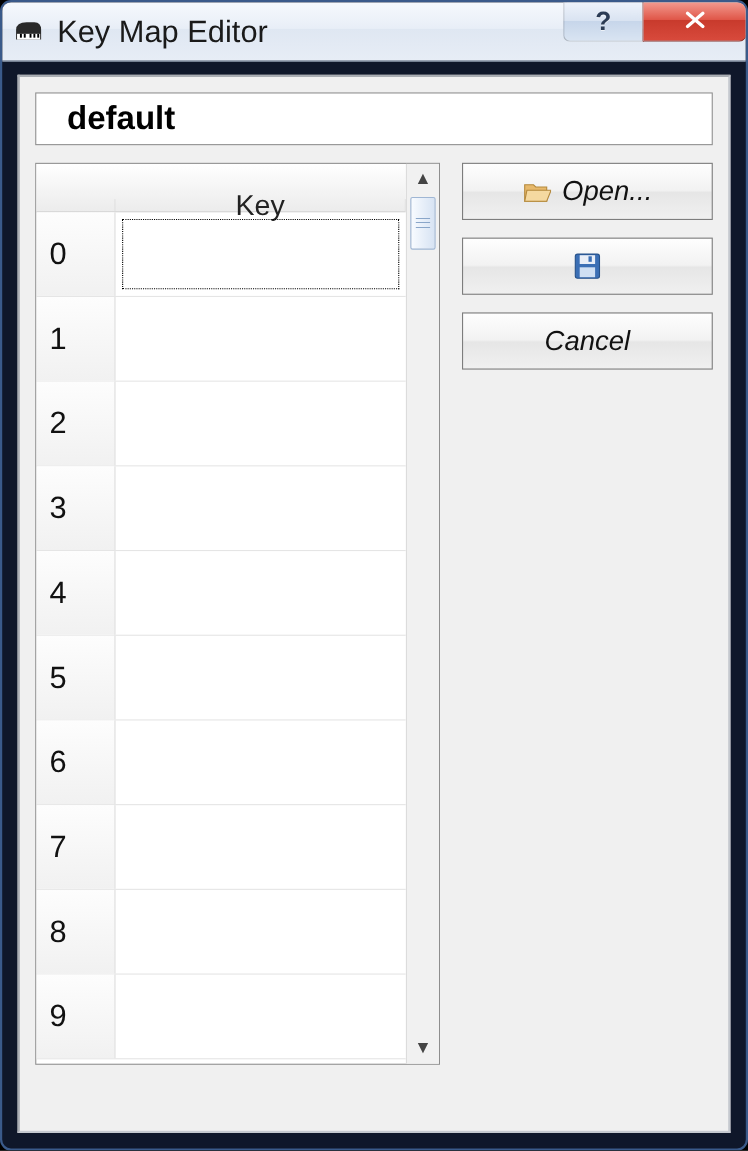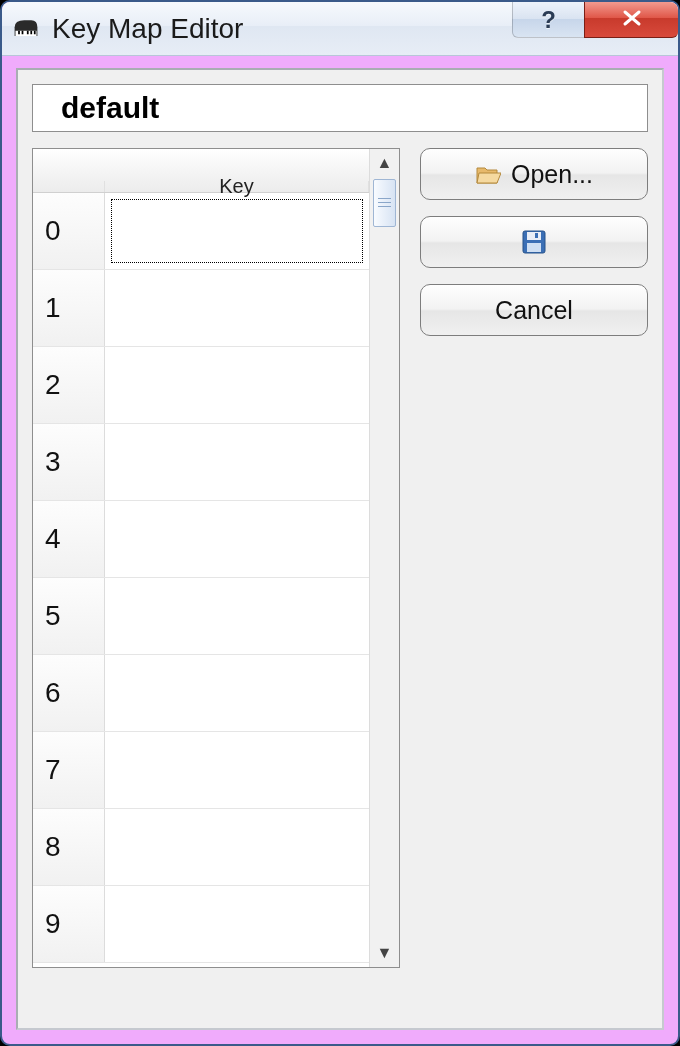--- a/index.html
+++ b/index.html
@@ -5,21 +5,21 @@
   * { box-sizing: border-box; }
   html, body {
     margin: 0; padding: 0;
     width: 680px; height: 1046px;
     font-family: "Segoe UI", Tahoma, sans-serif;
     background: #000;
   }
   .window {
     position: relative;
     width: 680px; height: 1046px;
-    background: #f0abfc;
+    background: #0f172a;
     border: 2px solid #3a5a8a;
     border-radius: 10px;
     overflow: hidden;
   }
   .titlebar {
     height: 54px;
     background: linear-gradient(to bottom,#f6f9fd 0%,#e8eef7 45%,#dfe7f2 46%,#e7edf6 100%);
     border-bottom: 1px solid #b8c6d8;
     display: flex; align-items: center;
     padding-left: 10px;
@@ -101,21 +101,21 @@
   }
   .thead {
     height: 44px;
     position: absolute; left:0; right:0; top:0;
     display:flex;
     background: linear-gradient(to bottom,#ffffff,#f3f3f3 60%,#ececec);
     border-bottom: 1px solid #d0d0d0;
   }
   .th {
     display:flex; align-items:center; justify-content:center;
-    font-size: 20px; color:#222;
+    font-size: 26px; color:#222;
     border-right: 1px solid #e0e0e0;
     margin-top: 32px;
   }
   .th.rowhdr { width: 72px; }
   .th.keycol { flex:1; }
   .tbody {
     position:absolute; left:0; right:0; top:44px; bottom:0;
     overflow:hidden;
   }
   .tr {
@@ -171,27 +171,28 @@
   }
 
   .btncol {
     flex:1;
     padding-left: 20px;
     display:flex; flex-direction:column; gap:16px;
   }
   .btn {
     height:52px;
     border:1px solid #7d7d7d;
-    border-radius:10px;
+    border-radius:0;
     background: linear-gradient(to bottom,#fefefe,#f2f2f2 48%,#e6e6e6 52%,#f0f0f0);
     display:flex; align-items:center; justify-content:center;
     font-size:25px; color:#111;
     padding: 0 10px;
     gap:10px;
     cursor: default;
+    font-style: italic;
   }
   .btn .lbl { white-space:nowrap; }
   .btn .icn { width:26px; height:26px; flex:0 0 26px; }
   .btn.ok {
     border-color:#2f9bdc;
     background: linear-gradient(to bottom,#eaf6fe 0%,#c9ecff 48%,#a7e0ff 52%,#c4eaff 100%);
     box-shadow: 0 0 0 1px #7fcfff inset;
   }
 </style>
 </head>

